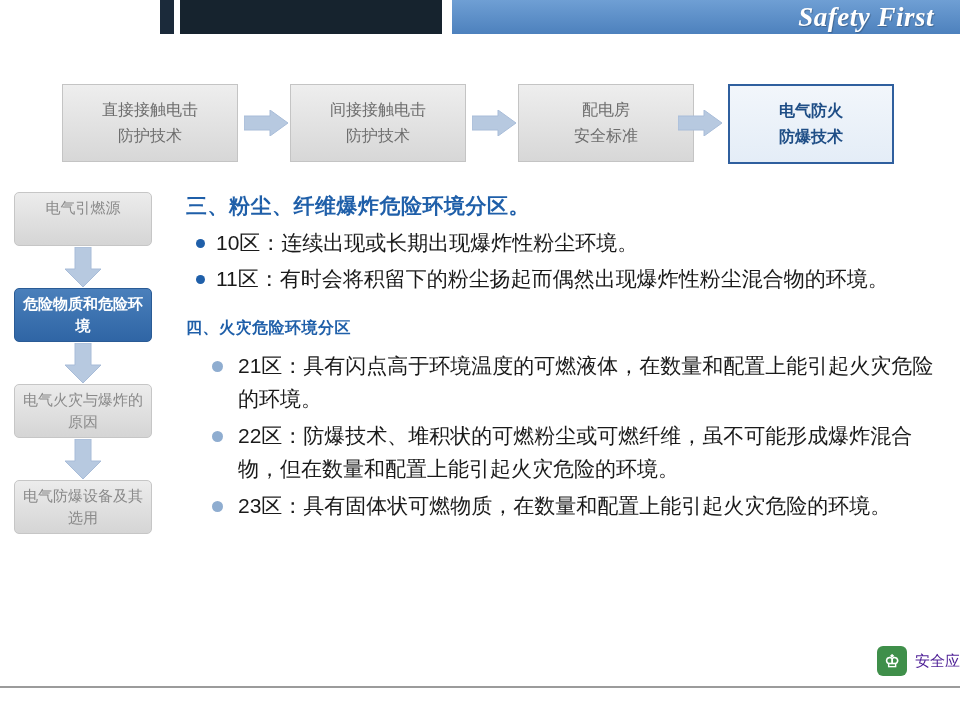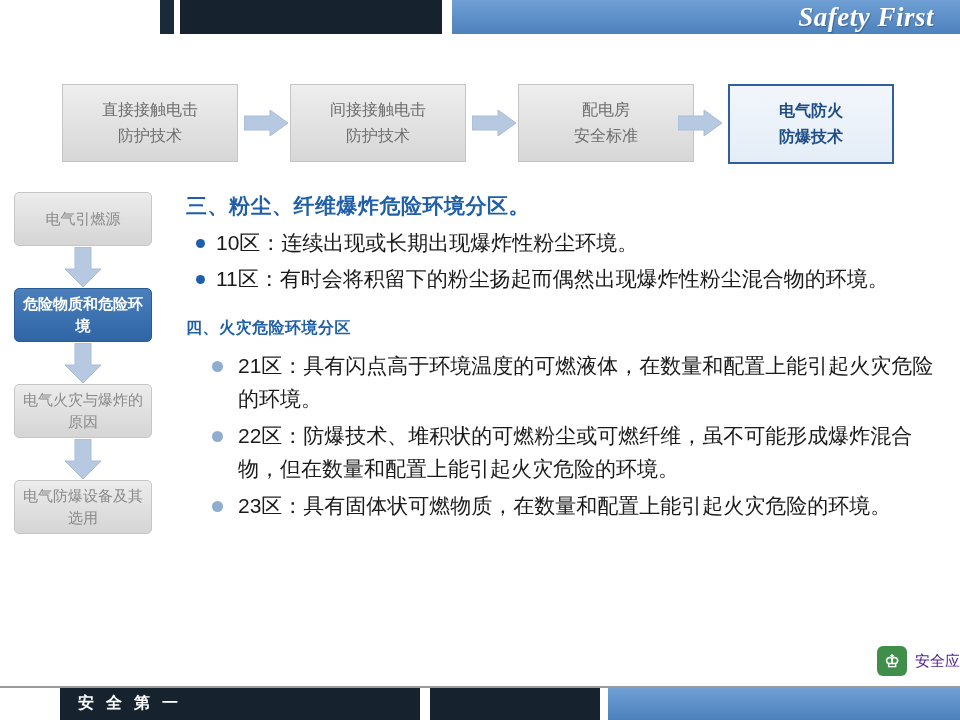--- a/index.html
+++ b/index.html
@@ -118,21 +118,21 @@
     position: absolute;
     left: 14px;
     top: 192px;
     width: 142px;
   }
   .lf-box {
     width: 138px;
     min-height: 54px;
     border-radius: 5px;
     display: flex;
-    align-items: center;
+    align-items: flex-start;
     justify-content: center;
     text-align: center;
     font-size: 15px;
     line-height: 22px;
     box-sizing: border-box;
     padding: 4px 6px;
   }
   .lf-box.gray {
     background: linear-gradient(to bottom, #ececec, #d5d5d5);
     border: 1px solid #c6c6c6;
@@ -399,23 +399,14 @@
       </li>
     </ul>
   </div>
 
   <div class="watermark">
     <div class="wm-icon">♔</div>
     <div class="wm-text">安全应急</div>
   </div>
 
   <div class="bottom-rule"></div>
-  <div class="bottombar">
-    <div class="bb-seg bb-white1"></div>
-    <div class="bb-seg bb-dark1"></div>
-    <div class="bb-seg bb-white2"></div>
-    <div class="bb-seg bb-dark2"></div>
-    <div class="bb-seg bb-white3"></div>
-    <div class="bb-seg bb-blue"></div>
-    <div class="bb-text">安 全 第 一</div>
-  </div>
 
 </div>
 
 </body></html>

